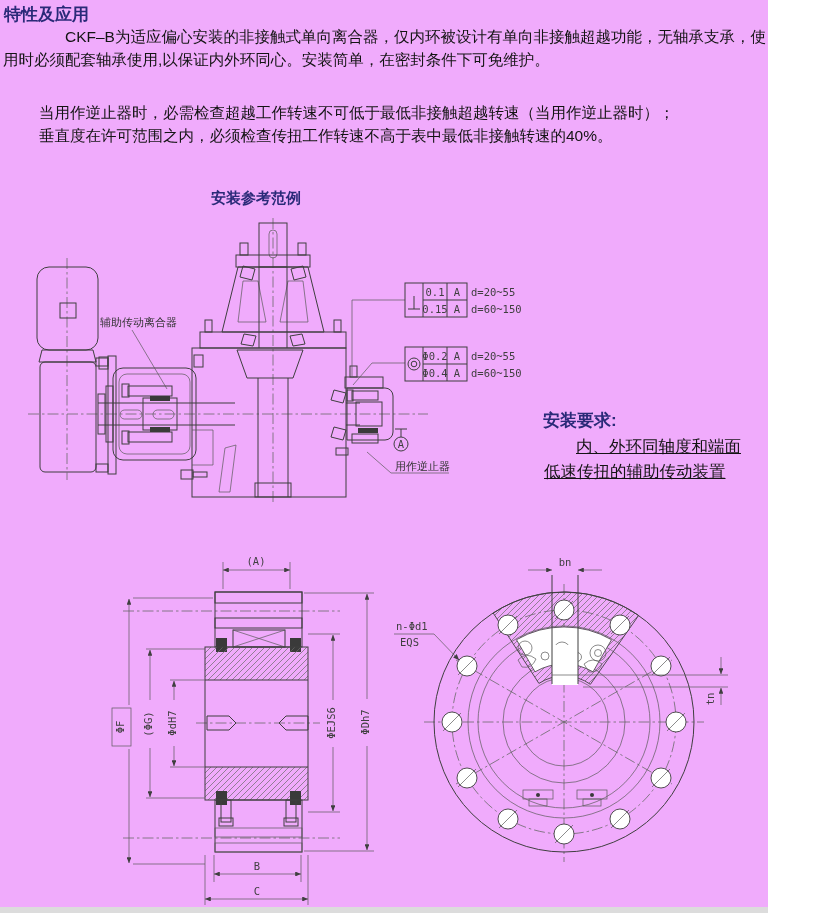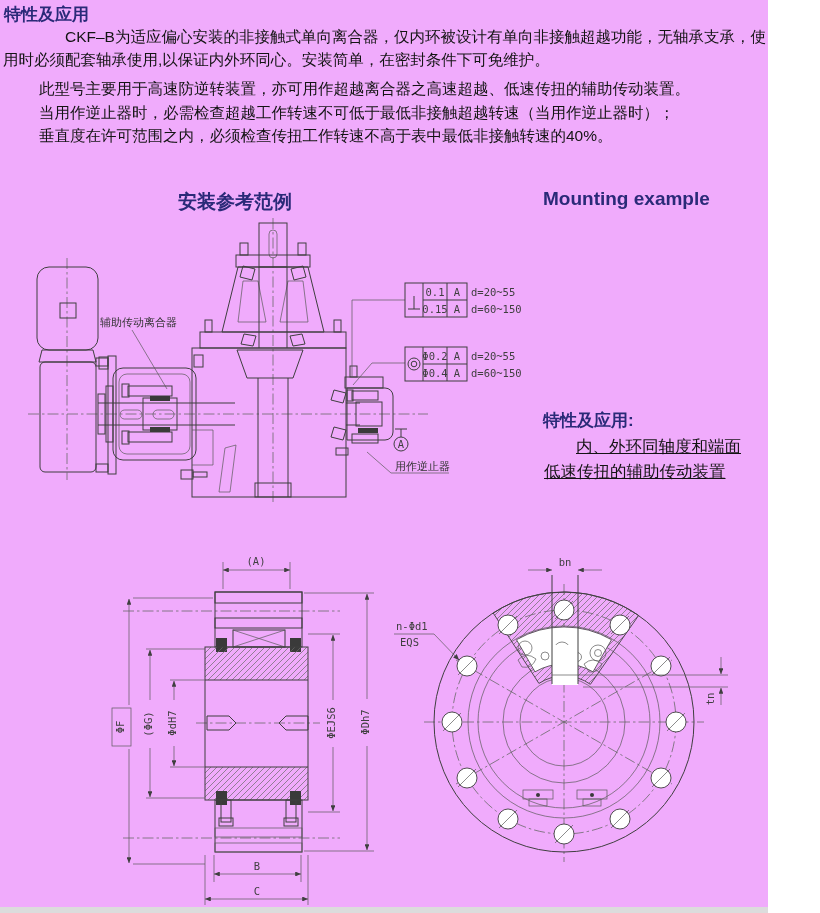--- a/index.html
+++ b/index.html
@@ -1,46 +1,44 @@
 <!DOCTYPE html>
 <html><head>
 <meta charset="utf-8">
 <style>
   html,body{margin:0;padding:0;background:#fff;}
   #page{position:relative;width:768px;height:913px;background:#f0abfc;overflow:hidden;
         font-family:"Liberation Sans",sans-serif;color:#161616;}
   .abs{position:absolute;white-space:nowrap;}
   .doc-title{font-size:17px;font-weight:bold;color:#2a2a78;}
   .body-line{font-size:15.5px;color:#141414;}
-  .sec-head{font-size:19px;font-weight:bold;color:#2a2a78;}
+  .sec-head{font-size:15px;font-weight:bold;color:#2a2a78;margin-left:33px;}
   .req-head{font-size:17px;font-weight:bold;color:#2a2a78;}
   .req-line{font-size:16.5px;color:#141414;text-decoration:underline;}
   svg{position:absolute;}
   svg .ln{stroke:#3f3f3f;stroke-width:1;fill:none;}
   svg .thin{stroke:#5a5a5a;stroke-width:0.7;fill:none;}
   svg .cl{stroke:#6a6a6a;stroke-width:0.8;fill:none;stroke-dasharray:11 3 2.5 3;}
   svg .dk{fill:#3a3a3a;stroke:none;}
   svg text.dim{font-family:"DejaVu Sans Mono",monospace;font-size:10.5px;fill:#3f3f3f;}
   svg text.cjk{font-family:"Liberation Sans",sans-serif;font-size:11px;fill:#333;}
   #footer-bar{position:absolute;left:0;top:907px;width:820px;height:6px;background:#dcdcdc;}
 </style>
 </head>
 <body>
 
 <div id="page">
 
   <div class="abs doc-title" style="left:4px;top:3px;">特性及应用</div>
   <div class="abs body-line" style="left:65px;top:27px;">CKF–B为适应偏心安装的非接触式单向离合器，仅内环被设计有单向非接触超越功能，无轴承支承，使</div>
   <div class="abs body-line" style="left:3px;top:50px;">用时必须配套轴承使用,以保证内外环同心。安装简单，在密封条件下可免维护。</div>
-  <div class="abs body-line" style="left:39px;top:79px;">此型号主要用于高速防逆转装置，亦可用作超越离合器之高速超越、低速传扭的辅助传动装置。</div>
   <div class="abs body-line" style="left:39px;top:103px;">当用作逆止器时，必需检查超越工作转速不可低于最低非接触超越转速（当用作逆止器时）；</div>
   <div class="abs body-line" style="left:39px;top:126px;">垂直度在许可范围之内，必须检查传扭工作转速不高于表中最低非接触转速的40%。</div>
 
   <div class="abs sec-head" style="left:178px;top:189px;">安装参考范例</div>
-  <div class="abs sec-head" style="left:543px;top:188px;">Mounting example</div>
 
   <svg style="left:0;top:215px;" width="540" height="305" viewBox="0 215 540 305">
     <defs>
       <marker id="ar1" viewBox="0 0 10 8" refX="9.5" refY="4" markerWidth="9" markerHeight="7" orient="auto-start-reverse">
         <path d="M0,0L10,4L0,8z" fill="#3f3f3f"></path>
       </marker>
     </defs>
 
     <line class="cl" x1="28" y1="414" x2="428" y2="414"></line>
     <line class="cl" x1="67" y1="258" x2="67" y2="480"></line>
@@ -167,21 +165,21 @@
       </g>
       <text class="dim" x="435" y="360" text-anchor="middle">Φ0.2</text>
       <text class="dim" x="457" y="360" text-anchor="middle">A</text>
       <text class="dim" x="471" y="360">d=20~55</text>
       <text class="dim" x="435" y="377" text-anchor="middle">Φ0.4</text>
       <text class="dim" x="457" y="377" text-anchor="middle">A</text>
       <text class="dim" x="471" y="377">d=60~150</text>
     </g>
   </svg>
 
-  <div class="abs req-head" style="left:543px;top:409px;">特性及应用:</div>
+  <div class="abs req-head" style="left:543px;top:409px;">安装要求:</div>
   <div class="abs req-line" style="left:576px;top:436px;">内、外环同轴度和端面</div>
   <div class="abs req-line" style="left:544px;top:461px;">低速传扭的辅助传动装置</div>
 
   <svg style="left:90px;top:545px;" width="730" height="365" viewBox="90 545 730 365">
     <defs>
       <marker id="ar2" viewBox="0 0 10 8" refX="9.5" refY="4" markerWidth="9" markerHeight="7" orient="auto-start-reverse">
         <path d="M0,0L10,4L0,8z" fill="#3f3f3f"></path>
       </marker>
       <pattern id="h2" width="6" height="6" patternUnits="userSpaceOnUse">
         <path d="M0,6 L6,0" stroke="#6a6a6a" stroke-width="0.7"></path>

